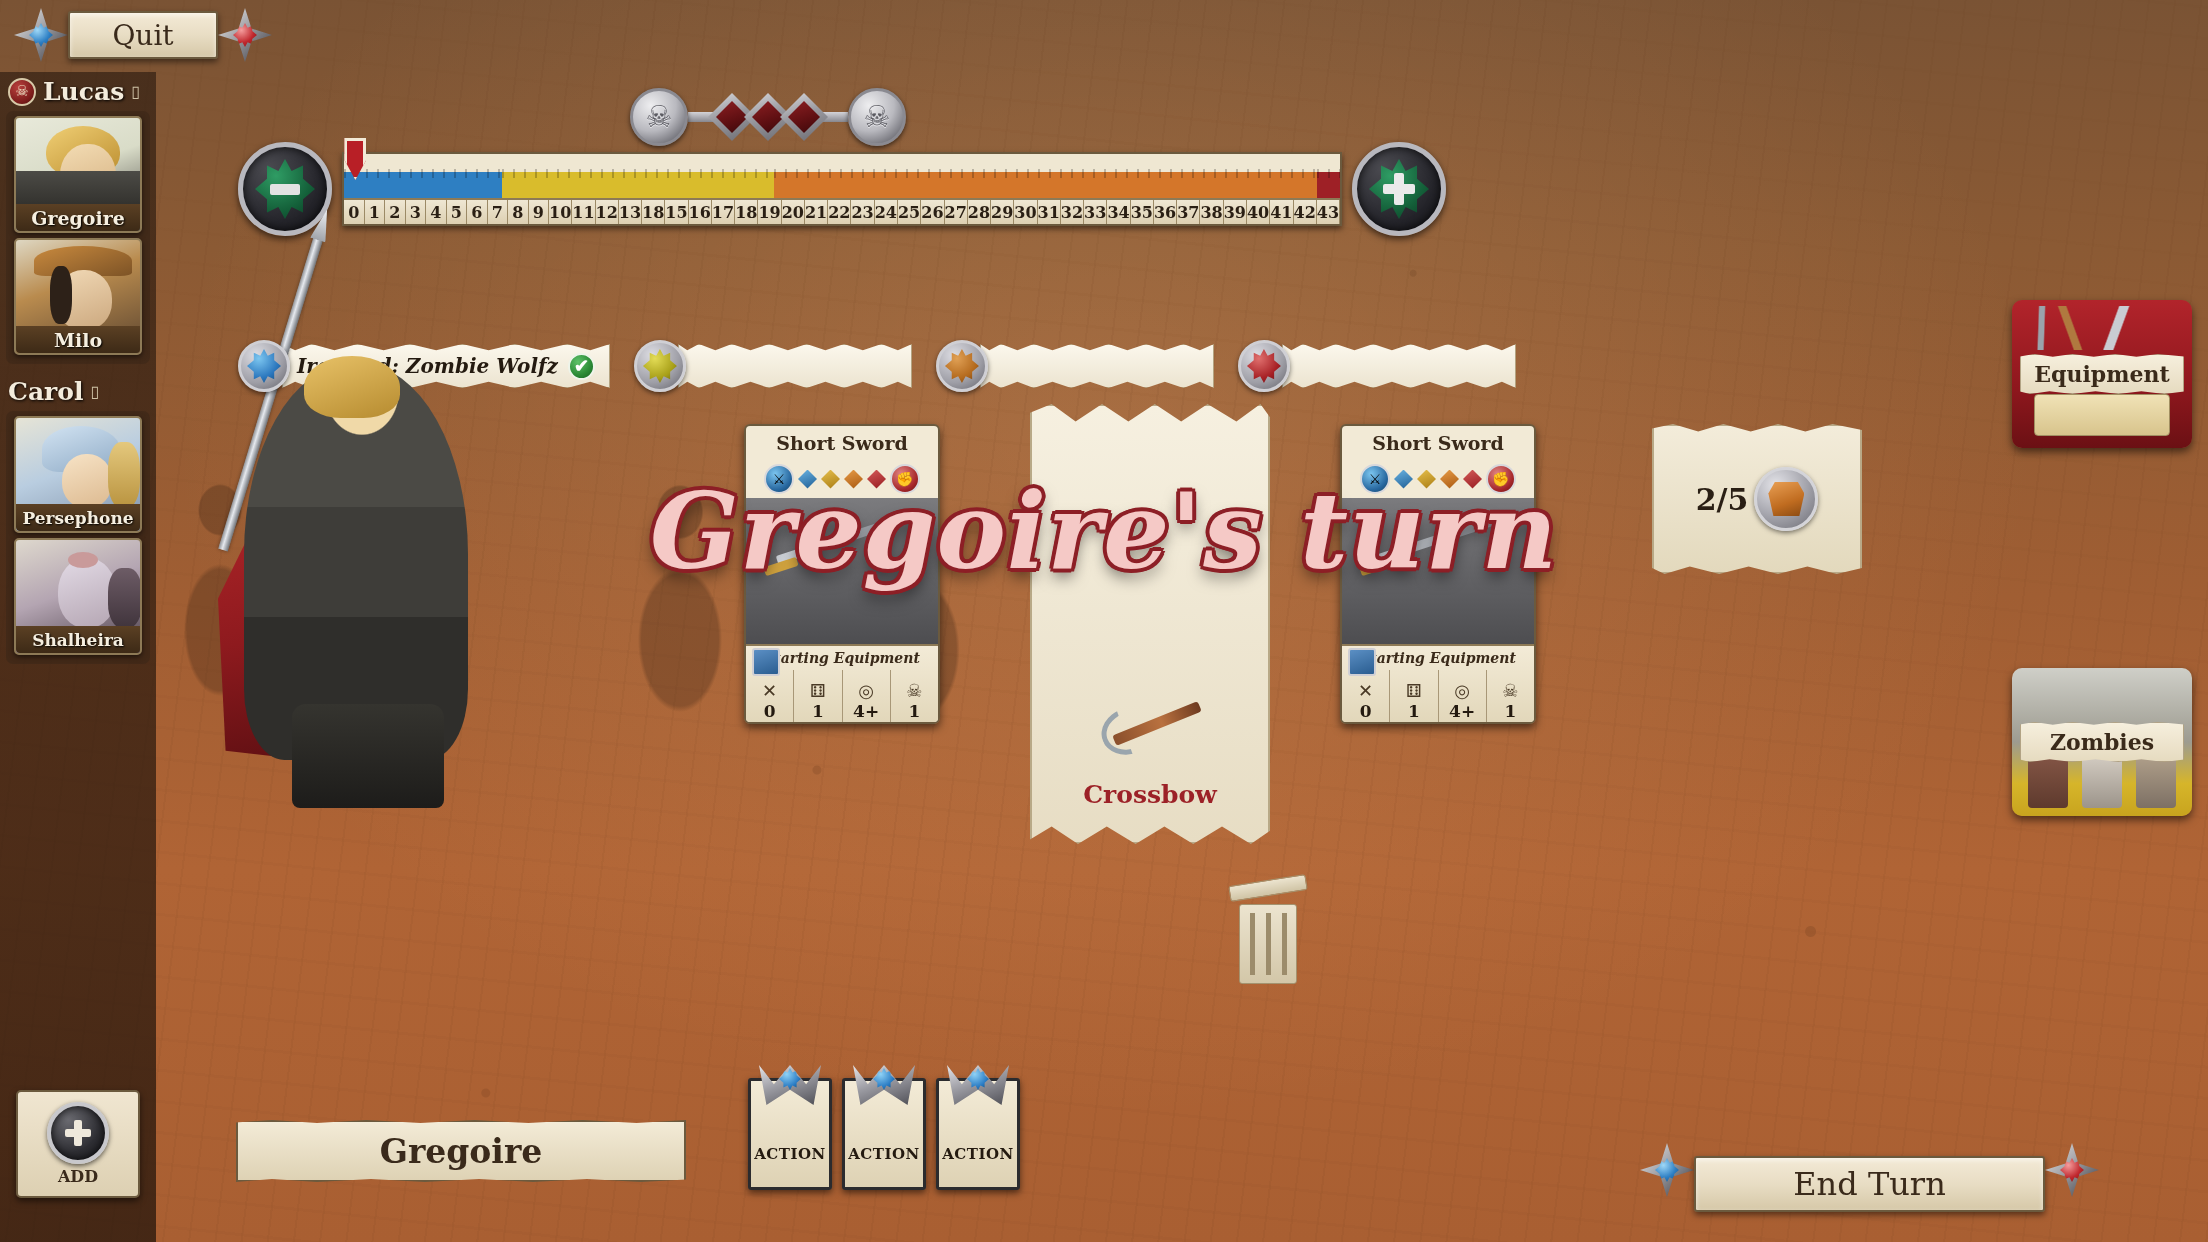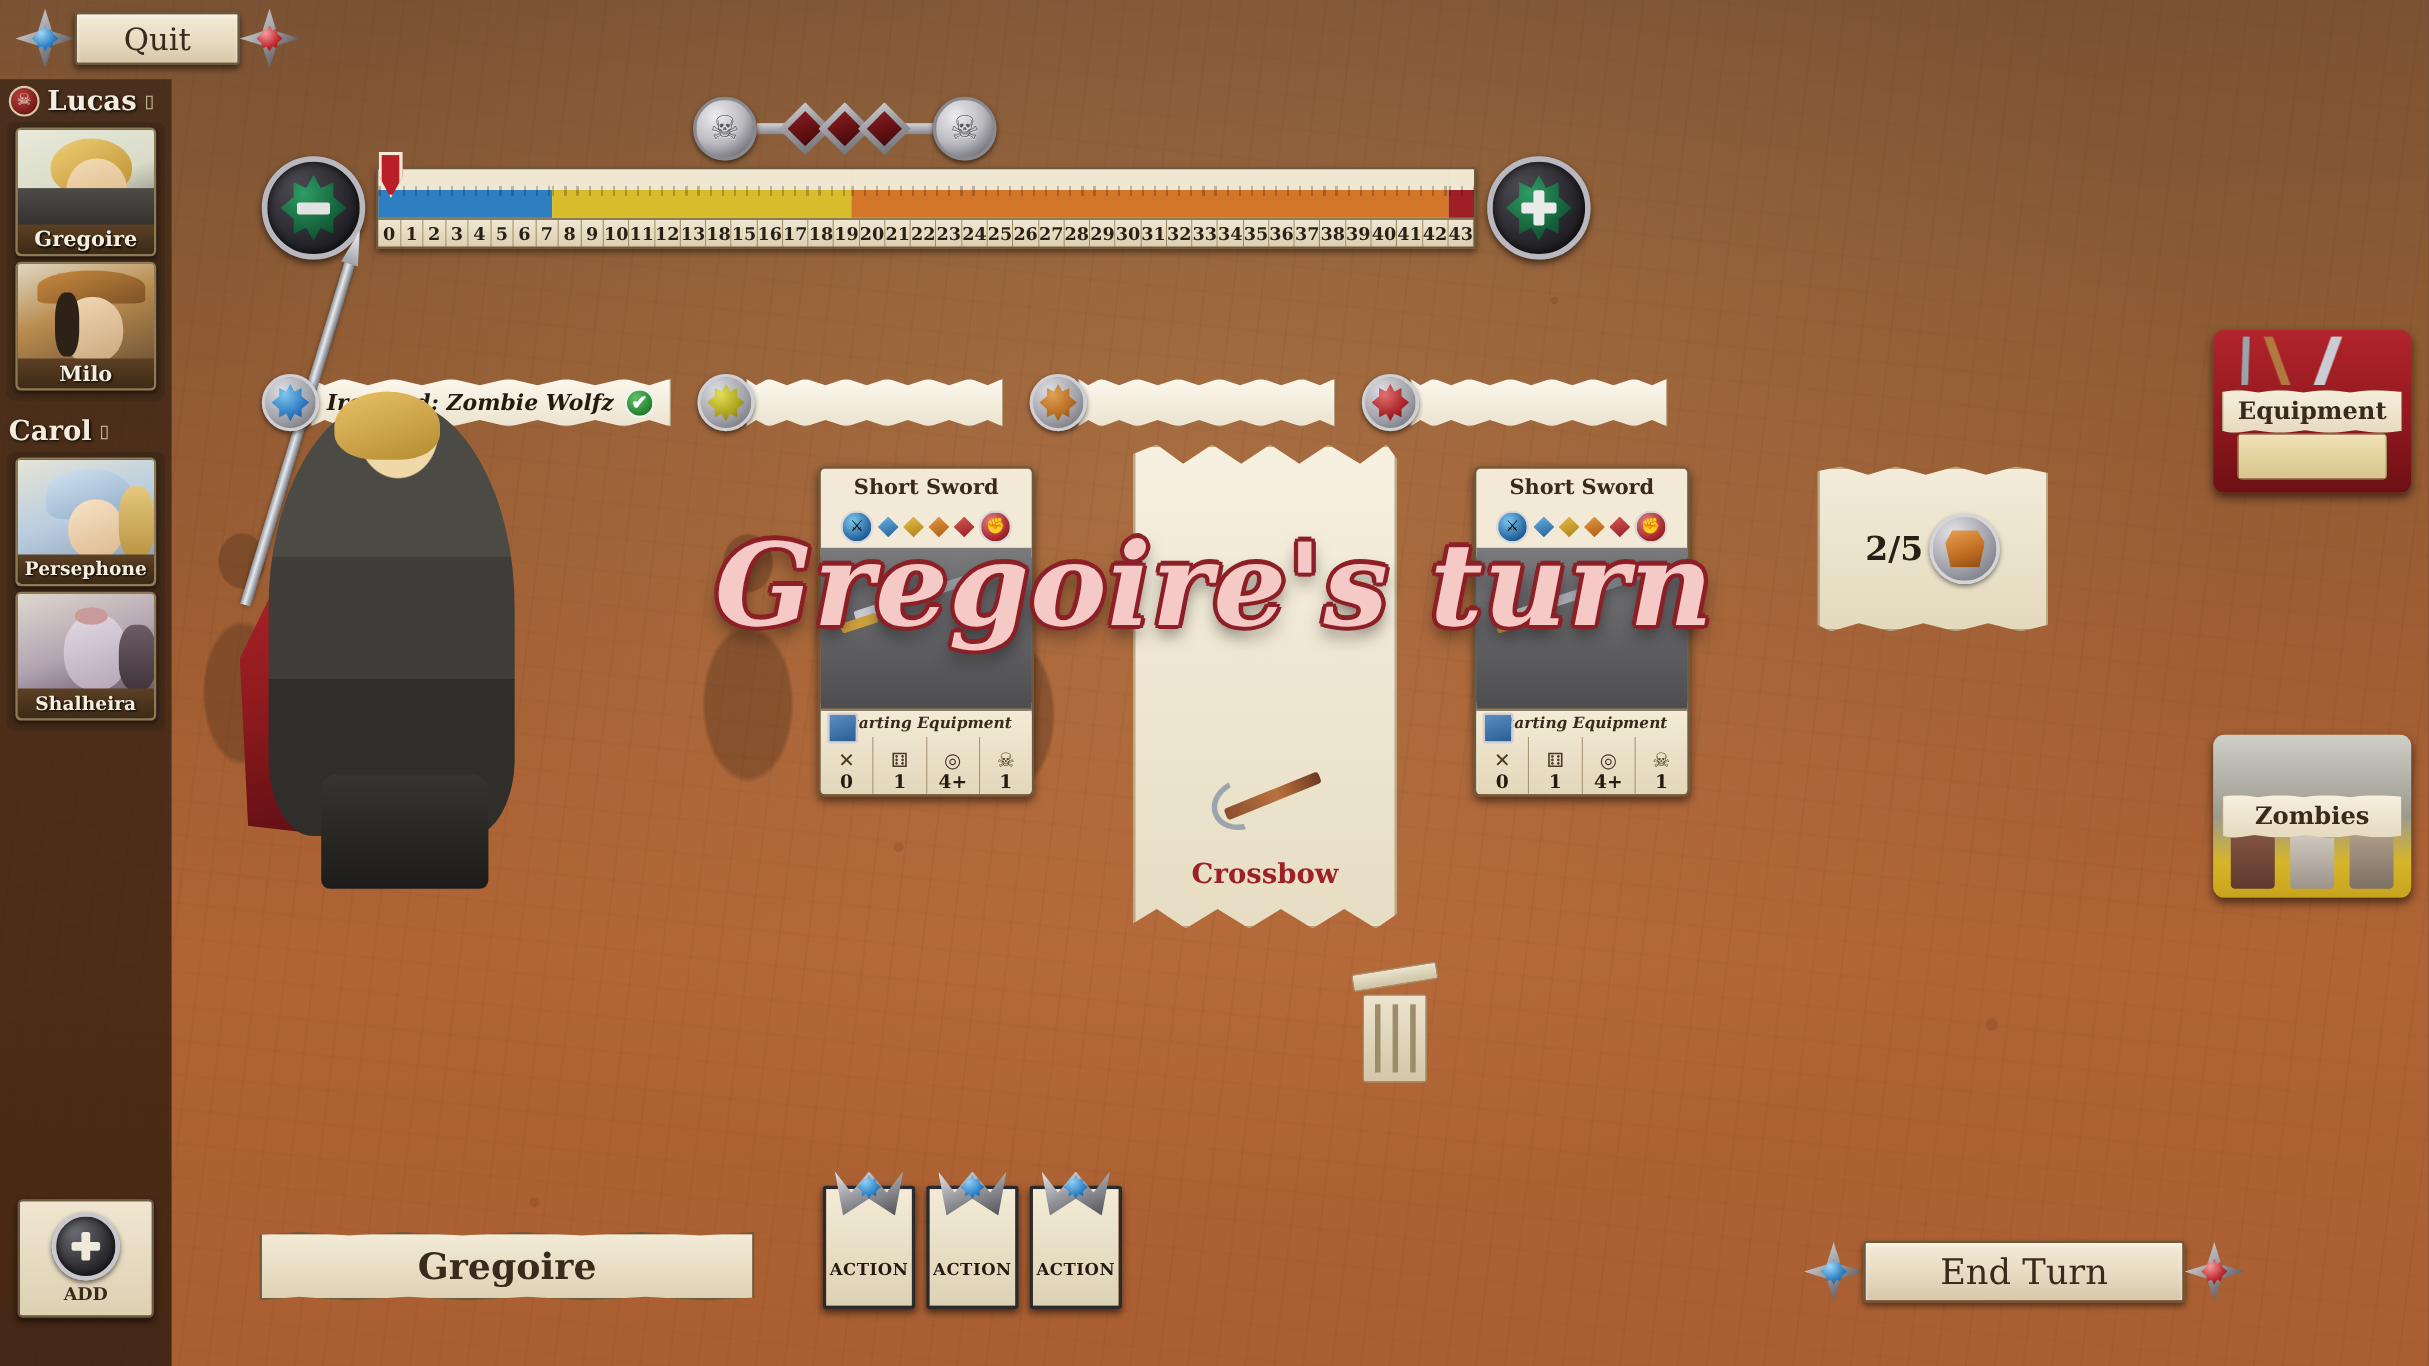--- a/index.html
+++ b/index.html
@@ -329,21 +329,21 @@
   .actioncard .crest{position:absolute;left:50%;top:-16px;transform:translateX(-50%);
     width:62px;height:40px;
     background:linear-gradient(160deg,#e6e6ea 0%,#9b9ba2 45%,#4d4d54 100%);
     clip-path:polygon(0 0,24% 48%,50% 0,76% 48%,100% 0,88% 100%,50% 62%,12% 100%);
     display:flex;align-items:flex-start;justify-content:center;}
   .actioncard .crest i{display:block;margin-top:3px;width:22px;height:22px;
     background:radial-gradient(circle at 35% 28%,#8fd2f6,#2a7cc4 60%,#124063);
     clip-path:polygon(50% 0,61% 20%,80% 11%,80% 33%,100% 50%,80% 67%,80% 89%,61% 80%,50% 100%,39% 80%,20% 89%,20% 67%,0 50%,20% 33%,20% 11%,39% 20%);}
 
   #endturn{left:1640px;top:1128px;}
-  #endturn .plate{width:292px;height:56px;font-size:32px;}
+  #endturn .plate{width:351px;height:56px;font-size:32px;margin-top:28px;}
 
   
   .sidetab{position:absolute;left:2012px;width:180px;height:148px;border-radius:10px;
     box-shadow:0 4px 9px rgba(0,0,0,.55);overflow:hidden;}
   #tabEquipment{top:300px;background:linear-gradient(180deg,#b2242b 0%,#8e171d 60%,#6b1014 100%);}
   #tabZombies{top:668px;background:linear-gradient(180deg,#cfcfc8 0%,#9d9b90 50%,#d6b52a 78%,#c8a41e 100%);}
   .sidetab .tlabel{position:absolute;left:8px;right:8px;top:50%;transform:translateY(-50%);
     height:40px;background:linear-gradient(180deg,#f6efdd,#e6dbc0);border:1px solid #b2a384;
     display:flex;align-items:center;justify-content:center;
     font-family:"DejaVu Serif",serif;font-weight:bold;font-size:22px;color:#3a2a1a;

